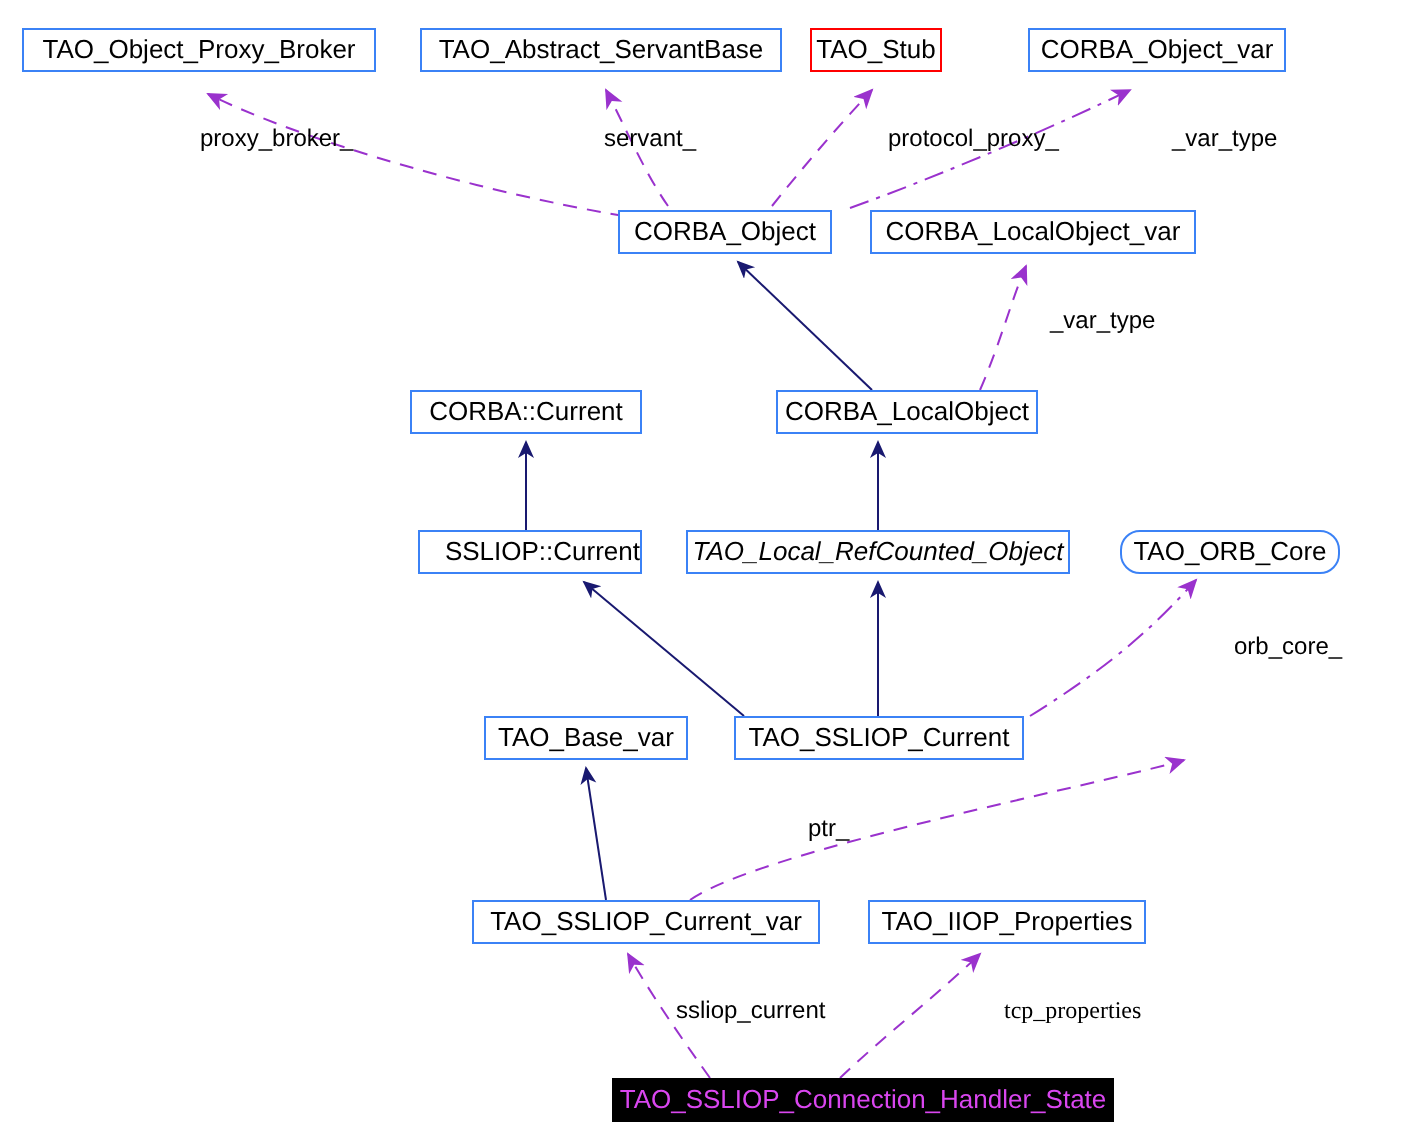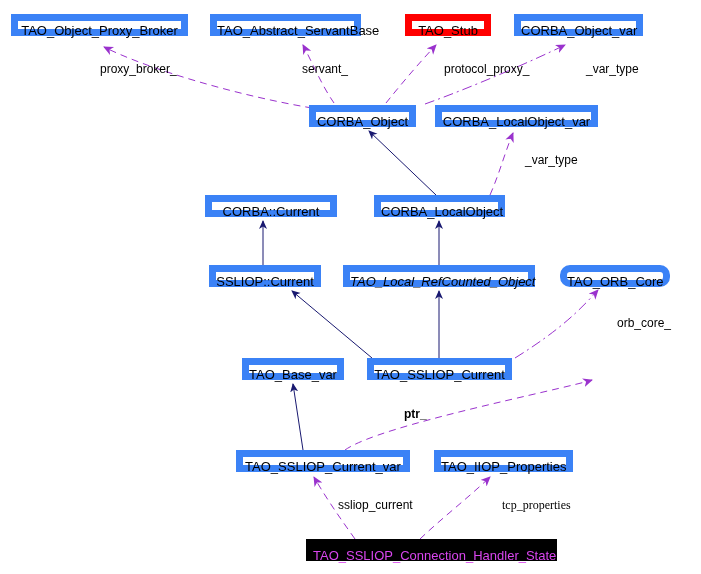--- a/index.html
+++ b/index.html
@@ -21,21 +21,21 @@
     position: absolute;
     left: 0;
     top: 0;
     width: 701px;
     height: 574px;
     pointer-events: none;
   }
   .node {
     position: absolute;
     box-sizing: border-box;
-    border: 7px solid #3b82f6;
+    border: 1px solid #3b82f6;
     background: #ffffff;
     color: #000000;
     font-size: 13px;
     line-height: 20px;
     height: 22px;
     text-align: center;
     white-space: nowrap;
     font-family: "Liberation Sans", sans-serif;
   }
   .node.highlight {
@@ -87,48 +87,48 @@
       <path d="M490,195 C500,172 505,152 513,133" marker-end="url(#arrow-assoc)"></path>
       <path d="M515,358 C560,330 580,310 598,290" stroke-dasharray="10,4,2,4" marker-end="url(#arrow-assoc)"></path>
       <path d="M345,450 C380,425 560,390 592,380" marker-end="url(#arrow-assoc)"></path>
       <path d="M355,539 C340,518 326,498 314,477" marker-end="url(#arrow-assoc)"></path>
       <path d="M420,539 C442,518 468,498 490,477" marker-end="url(#arrow-assoc)"></path>
     </g>
   </svg>
 
   <div>
     <div class="node" style="left:11px; top:14px; width:177px;">TAO_Object_Proxy_Broker</div>
-    <div class="node" style="left:210px; top:14px; width:151px;">TAO_Abstract_ServantBase</div>
-    <div class="node highlight" style="left:405px; top:14px; width:86px;">TAO_Stub</div>
+    <div class="node" style="left:210px; top:14px; width:181px;">TAO_Abstract_ServantBase</div>
+    <div class="node highlight" style="left:405px; top:14px; width:66px;">TAO_Stub</div>
     <div class="node" style="left:514px; top:14px; width:129px;">CORBA_Object_var</div>
 
     <div class="node" style="left:309px; top:105px; width:107px;">CORBA_Object</div>
     <div class="node" style="left:435px; top:105px; width:163px;">CORBA_LocalObject_var</div>
 
-    <div class="node" style="left:205px; top:195px; width:132px;">CORBA::Current</div>
-    <div class="node" style="left:374px; top:195px; width:131px;">CORBA_LocalObject</div>
+    <div class="node" style="left:205px; top:195px; width:116px;">CORBA::Current</div>
+    <div class="node" style="left:388px; top:195px; width:131px;">CORBA_LocalObject</div>
 
-    <div class="node" style="left:209px; top:265px; width:112px;">SSLIOP::Current</div>
+    <div class="node" style="left:209px; top:265px; width:112px;text-align:right;">SSLIOP::Current</div>
     <div class="node" style="left:343px; top:265px; width:192px;font-style:italic;">TAO_Local_RefCounted_Object</div>
     <div class="node" style="left:560px; top:265px; width:110px;border-radius:10px;">TAO_ORB_Core</div>
 
     <div class="node" style="left:242px; top:358px; width:102px;text-align:center;">TAO_Base_var</div>
     <div class="node" style="left:367px; top:358px; width:145px;">TAO_SSLIOP_Current</div>
 
     <div class="node" style="left:236px; top:450px; width:174px;">TAO_SSLIOP_Current_var</div>
     <div class="node" style="left:434px; top:450px; width:139px;">TAO_IIOP_Properties</div>
 
     <div class="node current" style="left:306px; top:539px; width:251px;">TAO_SSLIOP_Connection_Handler_State</div>
   </div>
 
   <div>
     <div class="edge-label" style="left:100px; top:62px;">proxy_broker_</div>
     <div class="edge-label" style="left:302px; top:62px;">servant_</div>
     <div class="edge-label" style="left:432px; top:62px;margin-left:12px;">protocol_proxy_</div>
     <div class="edge-label" style="left:586px; top:62px;">_var_type</div>
     <div class="edge-label" style="left:525px; top:153px;">_var_type</div>
     <div class="edge-label" style="left:617px; top:316px;">orb_core_</div>
-    <div class="edge-label" style="left:404px; top:407px;font-weight:bold;">ptr_</div>
+    <div class="edge-label" style="left:404px; top:407px;">ptr_</div>
     <div class="edge-label" style="left:338px; top:498px;">ssliop_current</div>
     <div class="edge-label" style="left:502px; top:498px;font-family:Liberation Serif, serif;">tcp_properties</div>
   </div>
 
 </div>
 
 </body></html>

